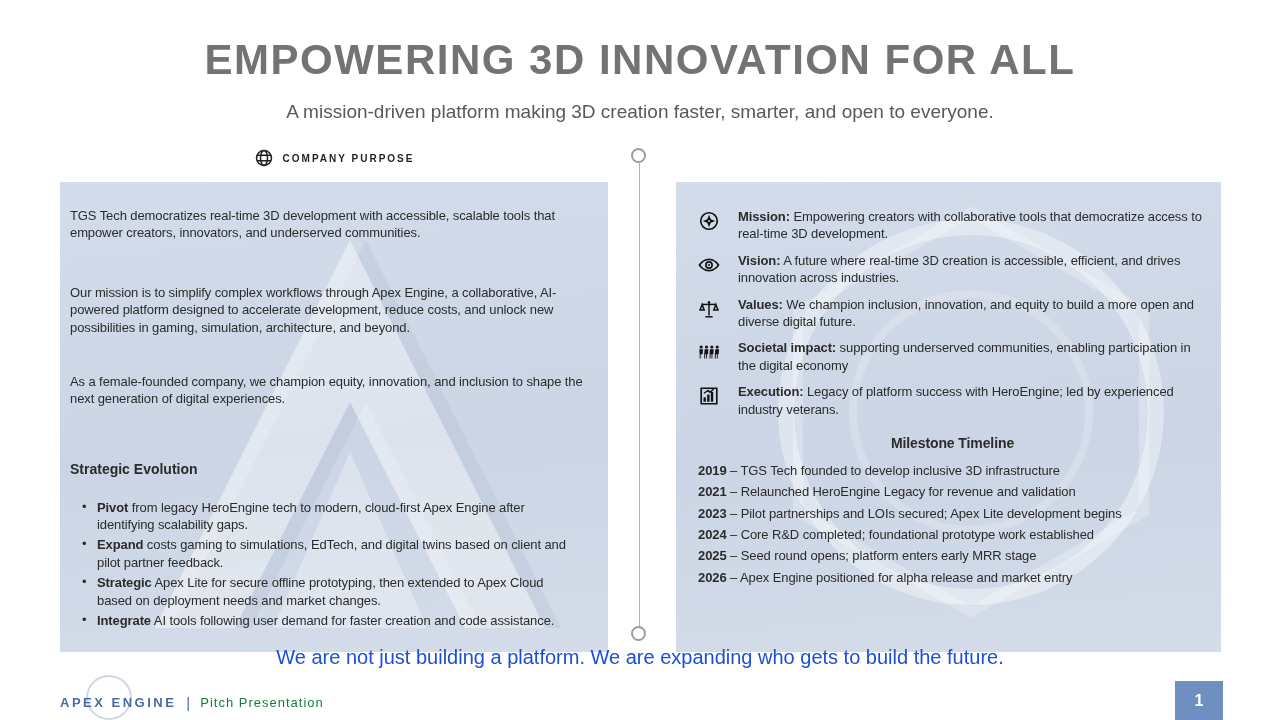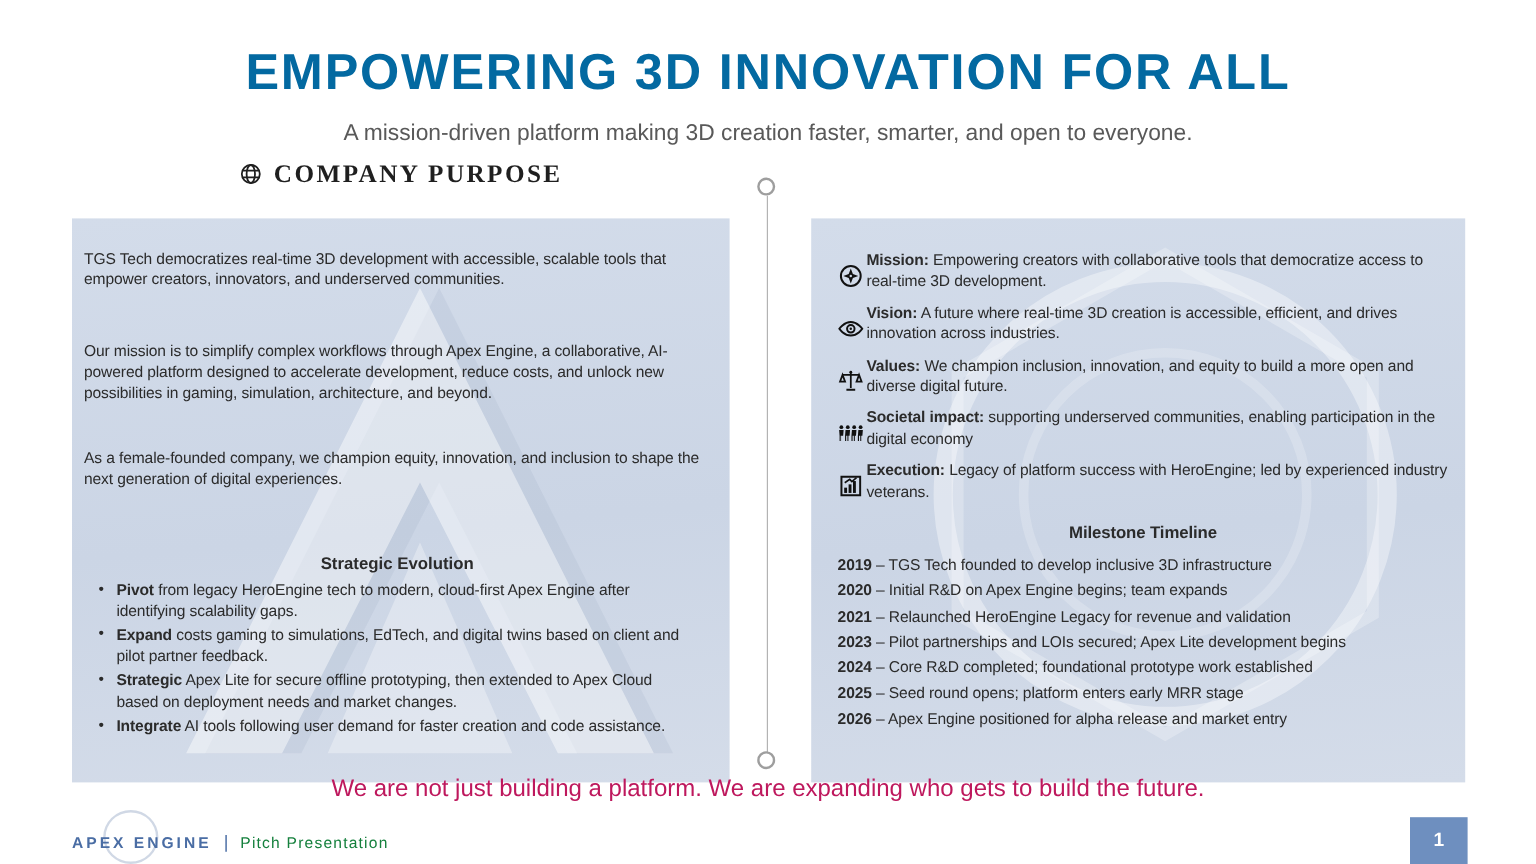--- a/index.html
+++ b/index.html
@@ -1,25 +1,25 @@
 <!DOCTYPE html>
 <html><head>
 <meta charset="utf-8">
 <style>
   html,body{margin:0;padding:0;background:#fff;}
   body{width:1280px;height:720px;overflow:hidden;font-family:"Liberation Sans","DejaVu Sans",sans-serif;color:#262626;}
   .slide{position:relative;width:1280px;height:720px;background:#ffffff;}
 
   .title{position:absolute;top:36px;left:0;width:100%;text-align:center;margin:0;
-         font-size:42px;font-weight:800;letter-spacing:1.5px;color:#0369a1;}
+         font-size:42px;font-weight:800;letter-spacing:1.5px;color:#737373;}
   .subtitle{position:absolute;top:101px;left:0;width:100%;text-align:center;margin:0;
             font-size:19px;color:#595959;}
 
-  .col-header{position:absolute;top:132px;height:26px;display:flex;align-items:center;justify-content:center;
-              gap:9px;font-size:21px;font-weight:700;letter-spacing:2px;color:#1f1f1f;font-family:Liberation Serif, serif;}
+  .col-header{position:absolute;top:145px;height:26px;display:flex;align-items:center;justify-content:center;
+              gap:9px;font-size:10px;font-weight:700;letter-spacing:2px;color:#1f1f1f;}
   .col-header.left{left:60px;width:548px;}
   .col-header.right{left:676px;width:545px;}
   .col-header svg{width:20px;height:20px;color:#1f1f1f;flex:0 0 auto;}
 
   .timeline-line{position:absolute;left:639px;top:163px;width:1px;height:464px;background:#b3b3b3;}
   .tl-circle{position:absolute;left:631px;width:15px;height:15px;border:2px solid #9e9e9e;border-radius:50%;background:#fff;box-sizing:border-box;}
   .tl-circle.top{top:148px;}
   .tl-circle.bottom{top:626px;}
 
   .panel{position:absolute;top:182px;height:470px;box-sizing:border-box;overflow:hidden;
@@ -31,38 +31,38 @@
   .panel > *:not(.wm){position:relative;z-index:1;}
 
   .wm-a{left:35px;top:58px;}
   .wm-c{left:55px;top:15px;}
 
   .para{margin:0;}
   .para.p1{margin-bottom:42px;}
   .para.p2{margin-bottom:37px;}
   .para.p3{margin-bottom:52px;}
 
-  .se-heading{text-align:center;font-size:14px;font-weight:700;letter-spacing:0;margin:0 0 4px 0;}
+  .se-heading{font-size:14px;font-weight:700;letter-spacing:0;margin:0 0 20px 0;}
   .se-list{margin:0;padding:0 18px 0 27px;list-style:none;}
   .se-list li{position:relative;margin-bottom:3px;}
   .se-list li::before{content:"\2022";position:absolute;left:-15px;top:-1px;}
   .b-lead{font-weight:700;}
 
-  .hl-item{display:flex;gap:0;margin-bottom:9px;align-items:flex-end;}
+  .hl-item{display:flex;gap:16px;margin-bottom:9px;align-items:flex-start;}
   .hl-icon{flex:0 0 24px;width:24px;height:24px;color:#111;margin-top:2px;}
   .hl-icon svg{width:22px;height:22px;display:block;}
   .hl-text{flex:1;}
   .hl-label{font-weight:700;}
 
   .mt-heading{text-align:center;font-size:14px;font-weight:700;margin:16px 0 9px 0;}
   .ms-line{margin-bottom:4px;}
   .ms-year{font-weight:700;}
 
   .tagline{position:absolute;top:646px;left:0;width:100%;text-align:center;margin:0;
-           font-size:20px;color:#be185d;}
+           font-size:20px;color:#1d4ed8;}
 
   .footer-wm{position:absolute;left:86px;top:675px;width:46px;height:45px;border:2px solid rgba(150,168,198,.45);
              border-radius:50%;box-sizing:border-box;}
   .footer{position:absolute;left:60px;top:694px;display:flex;align-items:center;gap:10px;font-size:13px;}
   .footer-brand{color:#4a6da4;font-weight:700;letter-spacing:2.5px;}
   .footer-sep{color:#4a6da4;font-weight:400;font-size:15px;}
   .footer-label{color:#15803d;letter-spacing:1px;}
 
   .page-box{position:absolute;left:1175px;top:681px;width:48px;height:39px;background:#6e8fbf;
             color:#fff;font-size:16px;font-weight:700;display:flex;align-items:center;justify-content:center;}
@@ -197,21 +197,20 @@
         </svg>
       </span>
       <span class="hl-text">
         <span class="hl-label">Execution:</span><span> Legacy of platform success with HeroEngine; led by experienced industry veterans.</span>
       </span>
     </div>
 
     <h3 class="mt-heading">Milestone Timeline</h3>
 
     <div class="ms-line"><span class="ms-year">2019</span><span> – TGS Tech founded to develop inclusive 3D infrastructure</span></div>
-    <div class="ms-line"><span class="ms-year">2020</span><span> – Initial R&amp;D on Apex Engine begins; team expands</span></div>
     <div class="ms-line"><span class="ms-year">2021</span><span> – Relaunched HeroEngine Legacy for revenue and validation</span></div>
     <div class="ms-line"><span class="ms-year">2023</span><span> – Pilot partnerships and LOIs secured; Apex Lite development begins</span></div>
     <div class="ms-line"><span class="ms-year">2024</span><span> – Core R&amp;D completed; foundational prototype work established</span></div>
     <div class="ms-line"><span class="ms-year">2025</span><span> – Seed round opens; platform enters early MRR stage</span></div>
     <div class="ms-line"><span class="ms-year">2026</span><span> – Apex Engine positioned for alpha release and market entry</span></div>
   </div>
 
   <p class="tagline">We are not just building a platform. We are expanding who gets to build the future.</p>
 
   <div class="footer-wm"></div>

